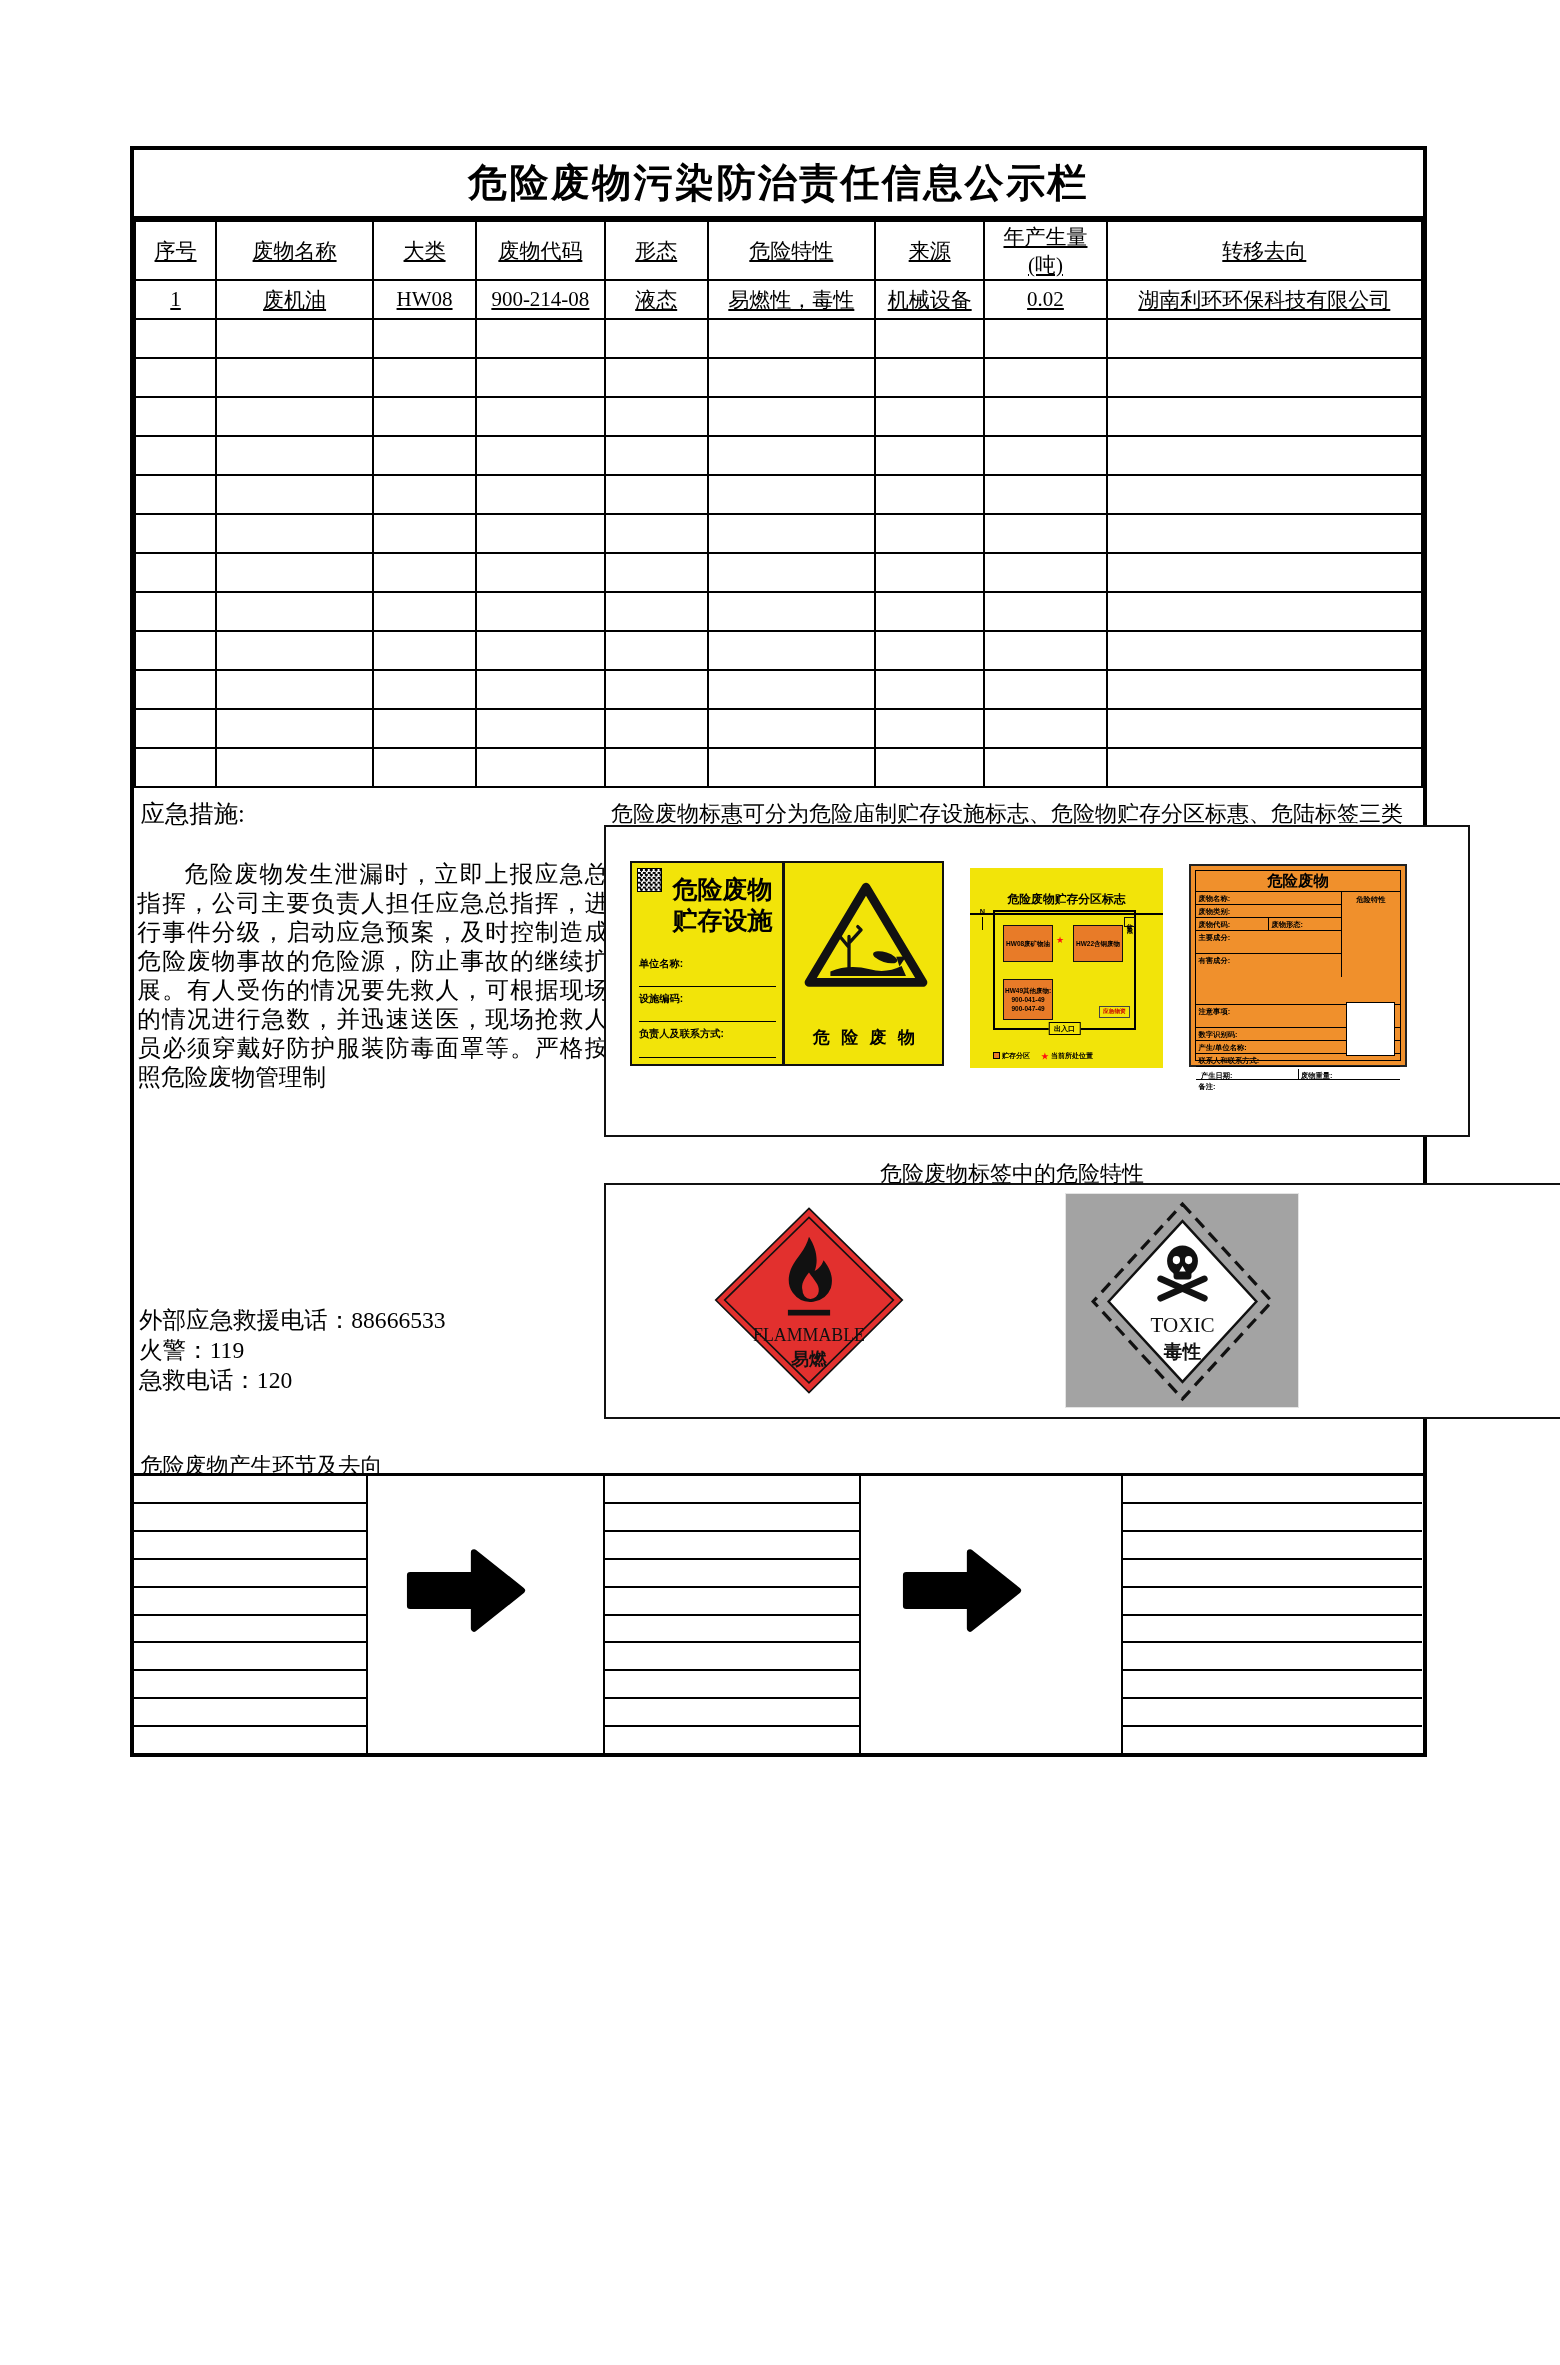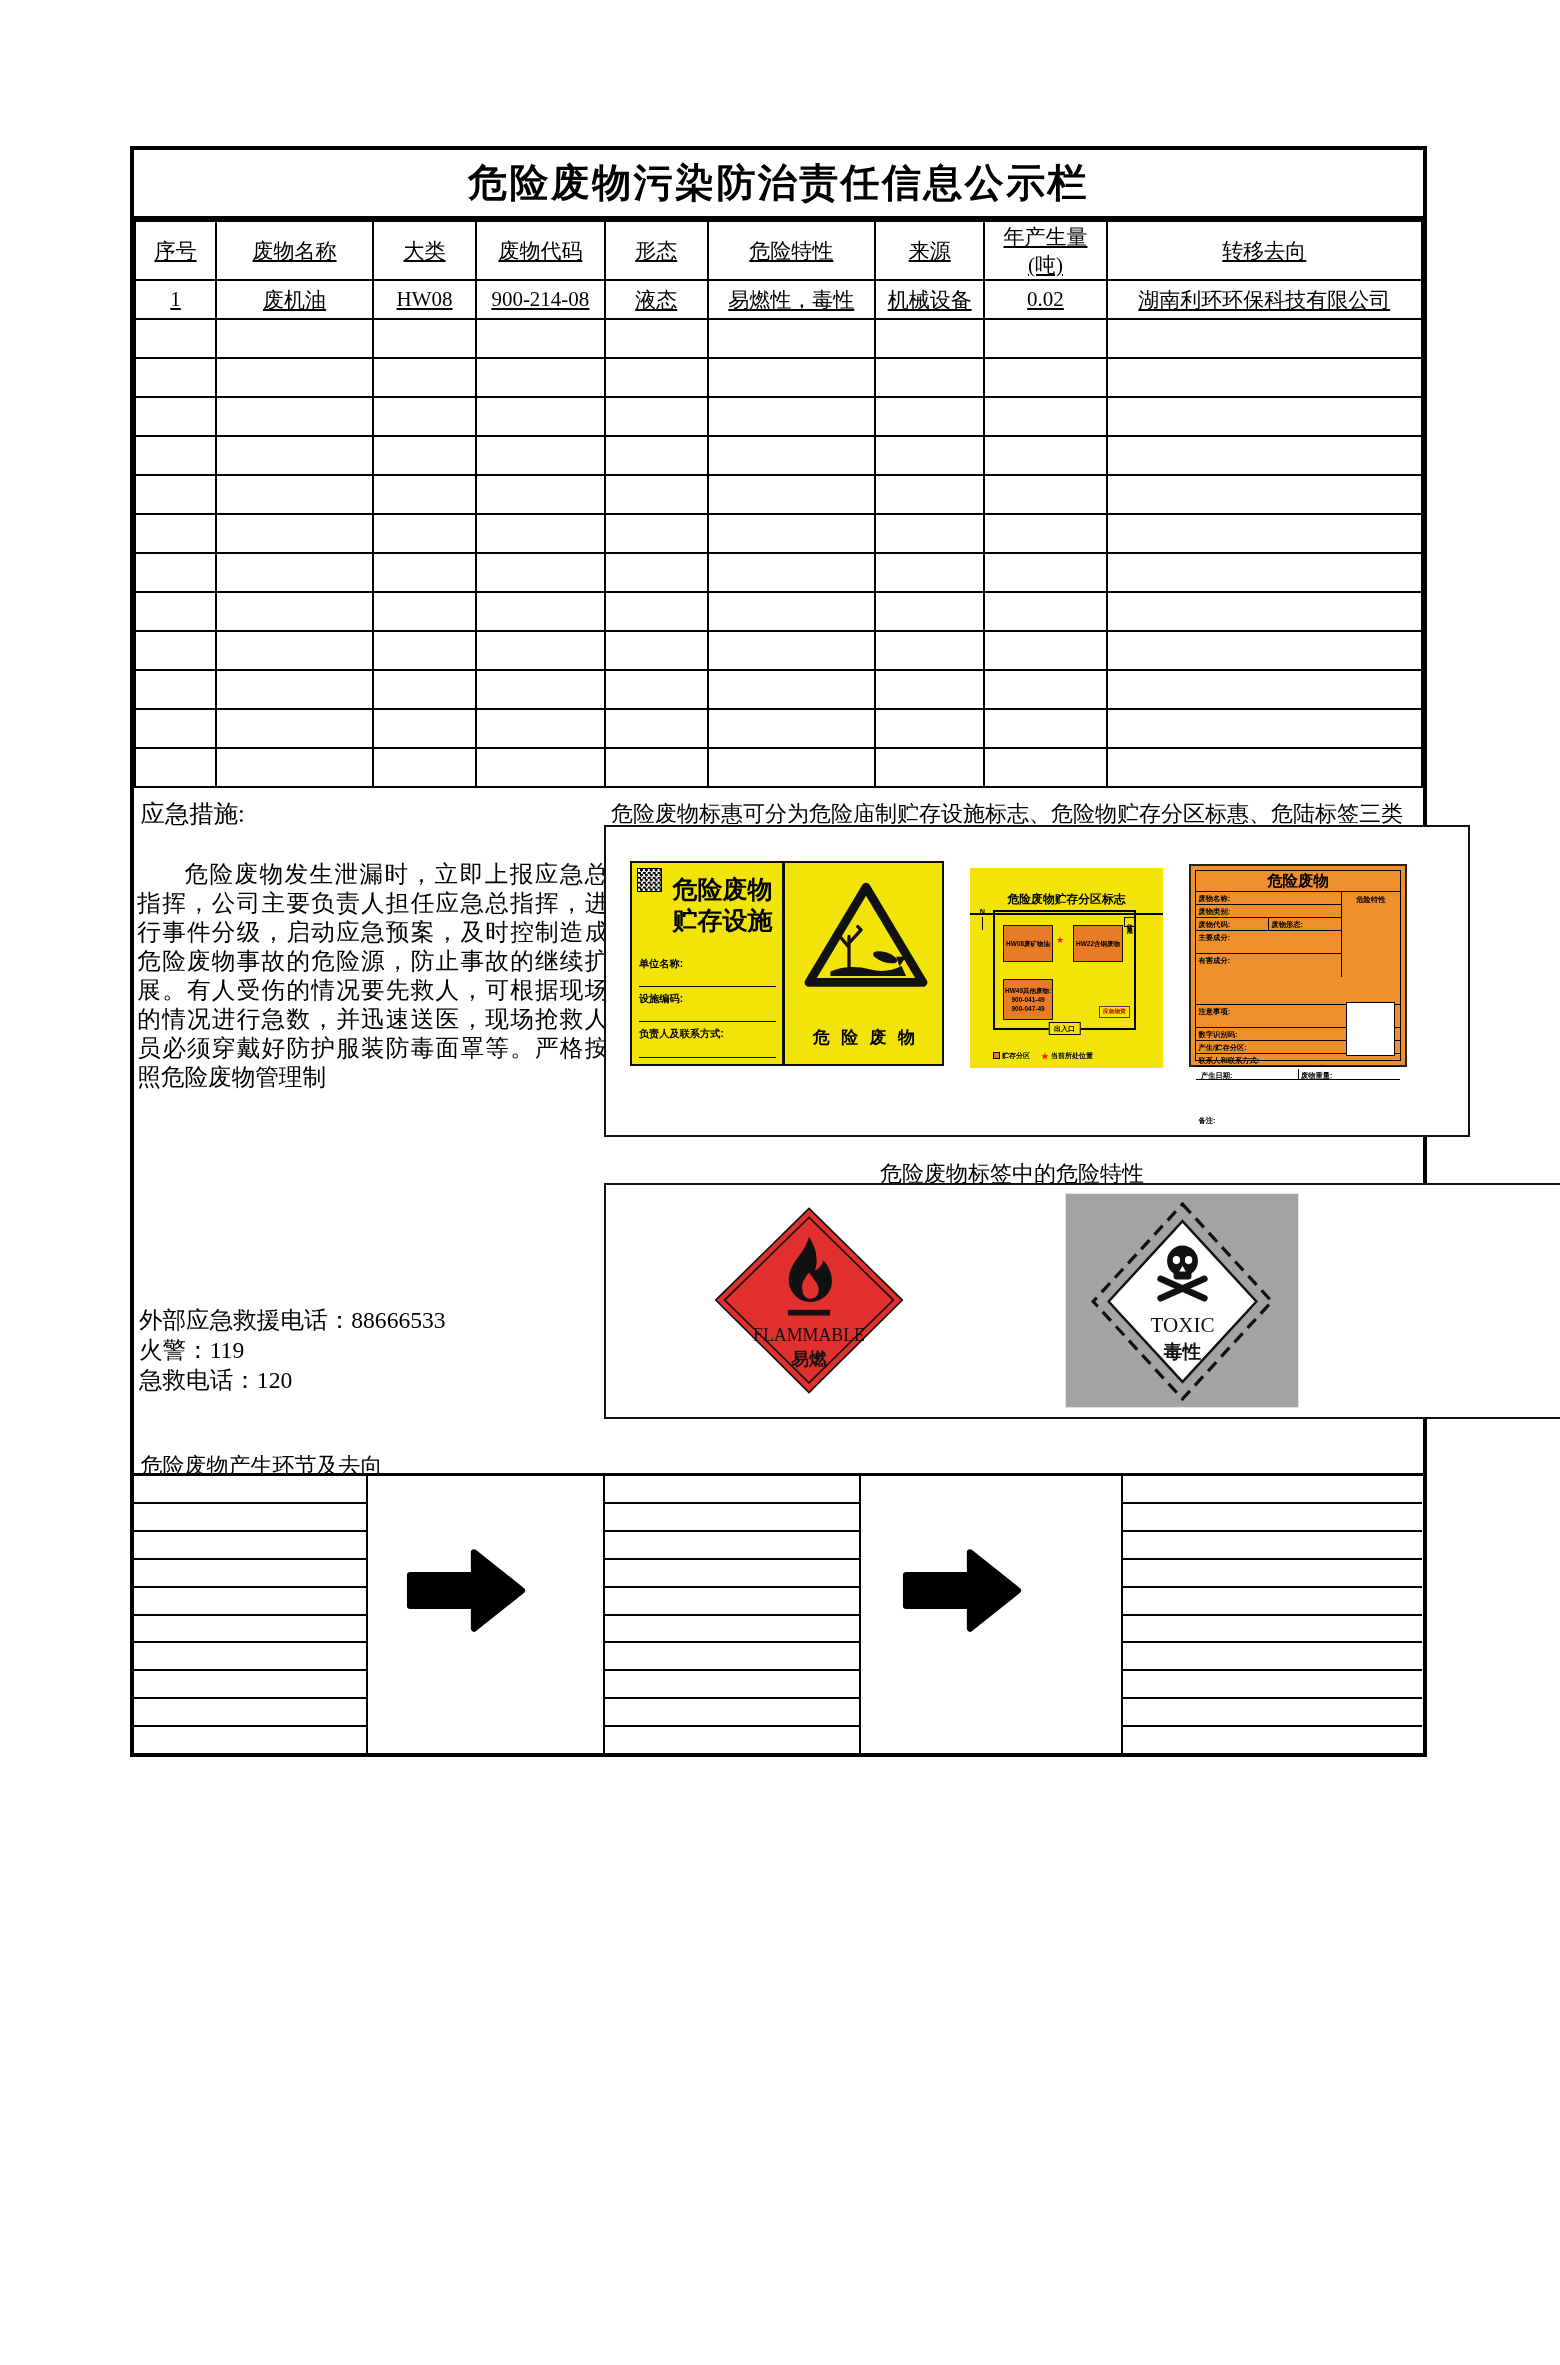--- a/index.html
+++ b/index.html
@@ -81,21 +81,21 @@
   .lbl3-title { height:21px; border-bottom:1.6px solid #000; text-align:center; font-size:15.4px; font-weight:bold; line-height:20.3px; }
   .lbl3-body { display:flex; }
   .lbl3-left { flex:1; }
   .lbl3-right { width:59px; border-left:1.2px solid #000; font-size:7.3px; font-weight:bold; text-align:center; padding-top:3.3px; }
   .l3row { border-bottom:1.2px solid #000; font-size:7.3px; font-weight:bold; padding:1.6px 2.4px 0; }
   .l3h16 { height:13px; } .l3h28 { height:23px; } .l3h30 { height:24.4px;margin-top:27px; }
   .l3split { display:flex; padding:0; }
   .l3split > div { flex:1; padding:1.6px 2.4px 0; }
   .l3split > div + div { border-left:1.2px solid #000; }
   .l3full { border-bottom:1.2px solid #000; font-size:7.3px; font-weight:bold; padding:1.6px 2.4px 0; }
-  .l3last { border-bottom:none;margin-top:34px; }
+  .l3last { border-bottom:none; }
   .lbl3-qr { position:absolute; right:4.9px; bottom:4.1px; width:49px; height:54px; background:#fff; }
 
   
   .hazard-caption { position:absolute; left:470px; top:371px; width:816px; text-align:center; font-size:22px; }
   .hazard-box { position:absolute; left:470px; top:395px; width:960px; height:236px; border:2.4px solid #111; background:#fff; }
   .flam-svg { position:absolute; left:107px; top:21px; }
   .toxic-panel { position:absolute; left:459px; top:8.1px; width:234px; height:215px; background:#a3a3a3; border:0.8px solid #e4e4e4; }
   .toxic-svg { position:absolute; left:23px; top:5.7px; }
 
   
@@ -380,21 +380,21 @@
                 <div>废物代码:</div>
                 <div>废物形态:</div>
               </div>
               <div class="l3row l3h28">主要成分:</div>
               <div class="l3row l3h28" style="border-bottom:none;">有害成分:</div>
             </div>
             <div class="lbl3-right">危险特性</div>
           </div>
           <div class="l3full l3h30" style="border-top:1.6px solid #000;">注意事项:</div>
           <div class="l3full l3h16">数字识别码:</div>
-          <div class="l3full l3h16">产生/贮存分区:</div>
+          <div class="l3full l3h16">产生/单位名称:</div>
           <div class="l3full l3h16">联系人和联系方式:</div>
           <div class="l3full l3h16 l3split">
             <div>产生日期:</div>
             <div>废物重量:</div>
           </div>
           <div class="l3full l3h16 l3last">备注:</div>
           <div class="lbl3-qr qr"></div>
         </div>
       </div>
     </div>

